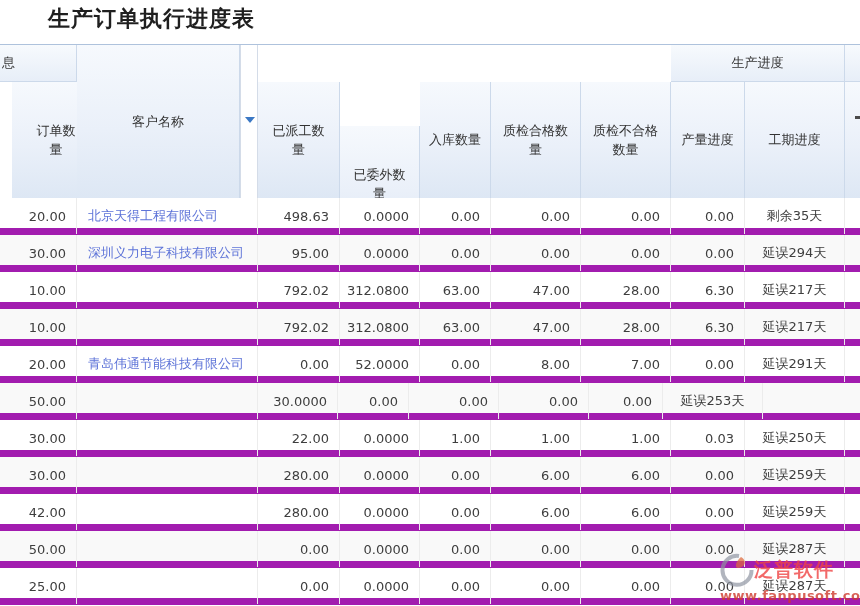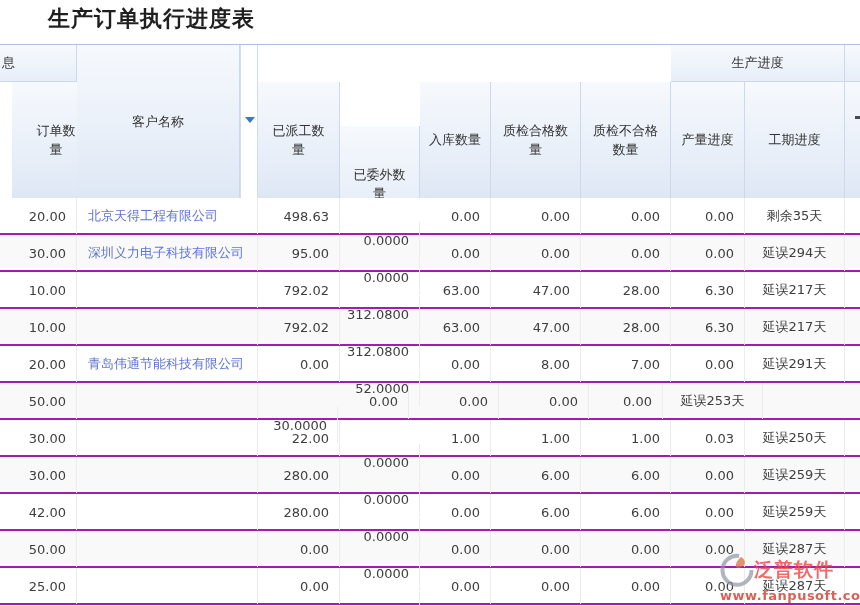--- a/index.html
+++ b/index.html
@@ -38,30 +38,30 @@
   .h-qcpass     { left:491px; top:37px; width:90px;  height:117px; }
   .h-qcfail     { left:581px; top:37px; width:90px;  height:117px; }
   .h-output     { left:671px; top:37px; width:74px;  height:117px; }
   .h-schedule   { left:745px; top:37px; width:100px; height:117px; }
   .h-right      { left:845px; top:37px; width:15px;  height:117px; border-right:none; }
   .hdr .bottom-line { position:absolute; left:0; top:153px; width:860px; height:1px; background:#b7c8de; }
   .partial-glyph { position:absolute; left:855px; top:71px; width:5px; height:3px; background:#4a4a4a; }
 
   
   .tbody { position:absolute; left:0; top:198px; width:860px; height:408px; overflow:hidden; }
-  .row { display:flex; width:860px; height:37px; background:#fff; border-bottom:2px solid #a21caf; }
+  .row { display:flex; width:860px; height:37px; background:#fff; border-bottom:7px solid #a21caf; }
   .row.alt { background:#f9f9f9; }
   .cell { height:36px; border-right:1px solid #ececec; font-size:13px; color:#3e3e3e;
           display:flex; align-items:center; overflow:hidden; white-space:nowrap; }
   .num { justify-content:flex-end; padding-right:10px; }
   .ctr { justify-content:center; }
   .c-orderqty   { width:77px; }
   .c-customer   { width:181px; justify-content:flex-start; padding-left:11px; }
   .c-dispatched { width:82px; }
-  .c-outsourced { width:80px;margin-top:24px; }
+  .c-outsourced { width:80px; }
   .c-warehoused { width:71px; }
   .c-qcpass     { width:90px; }
   .c-qcfail     { width:90px; }
   .c-output     { width:74px; }
   .c-schedule   { width:100px; }
   .c-pad        { width:15px; border-right:none; }
   .link { color:#5e74d8; cursor:pointer; }
 
   
   .watermark { position:absolute; right:0; bottom:2px; width:140px; height:52px; pointer-events:none; z-index:5; }

